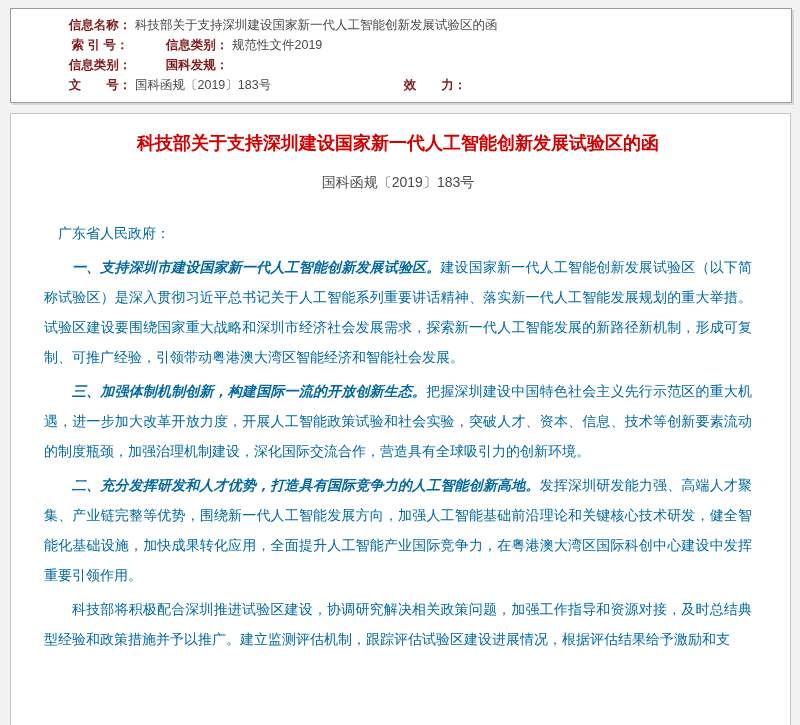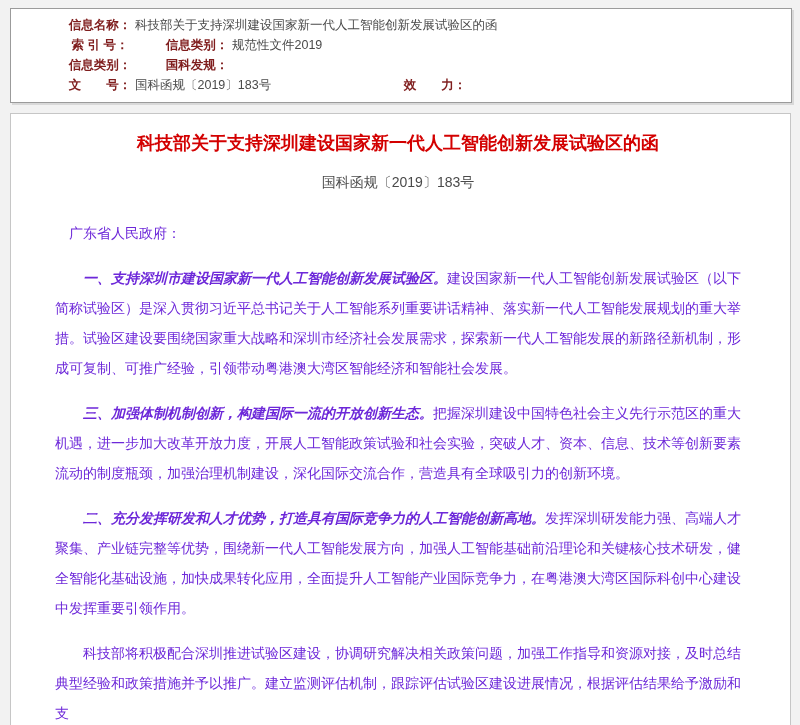--- a/index.html
+++ b/index.html
@@ -40,22 +40,22 @@
     font-size: 18px; line-height: 22px; font-weight: bold;
     color: #d30000; text-align: center;
   }
   .doc-number {
     margin-top: 18px;
     font-size: 14px; line-height: 20px; color: #4a4a4a;
     text-align: center; font-weight: normal;
   }
   .doc-body { margin-top: 26px; }
   .doc-body p {
-    margin: 15px; font-size: 14px; line-height: 30px;
-    color: #6d28d9; text-align: justify; text-indent: 2em;
+    margin: 4px; font-size: 14px; line-height: 30px;
+    color: #0369a1; text-align: justify; text-indent: 2em;
   }
   .doc-body p.salutation { text-indent: 1em; }
   .lead { font-weight: bold; font-style: italic; }
 </style>
 </head>
 <body>
 
 <div class="meta-box">
   <div class="meta-row">
     <span class="m-lbl">信息名称：</span>

